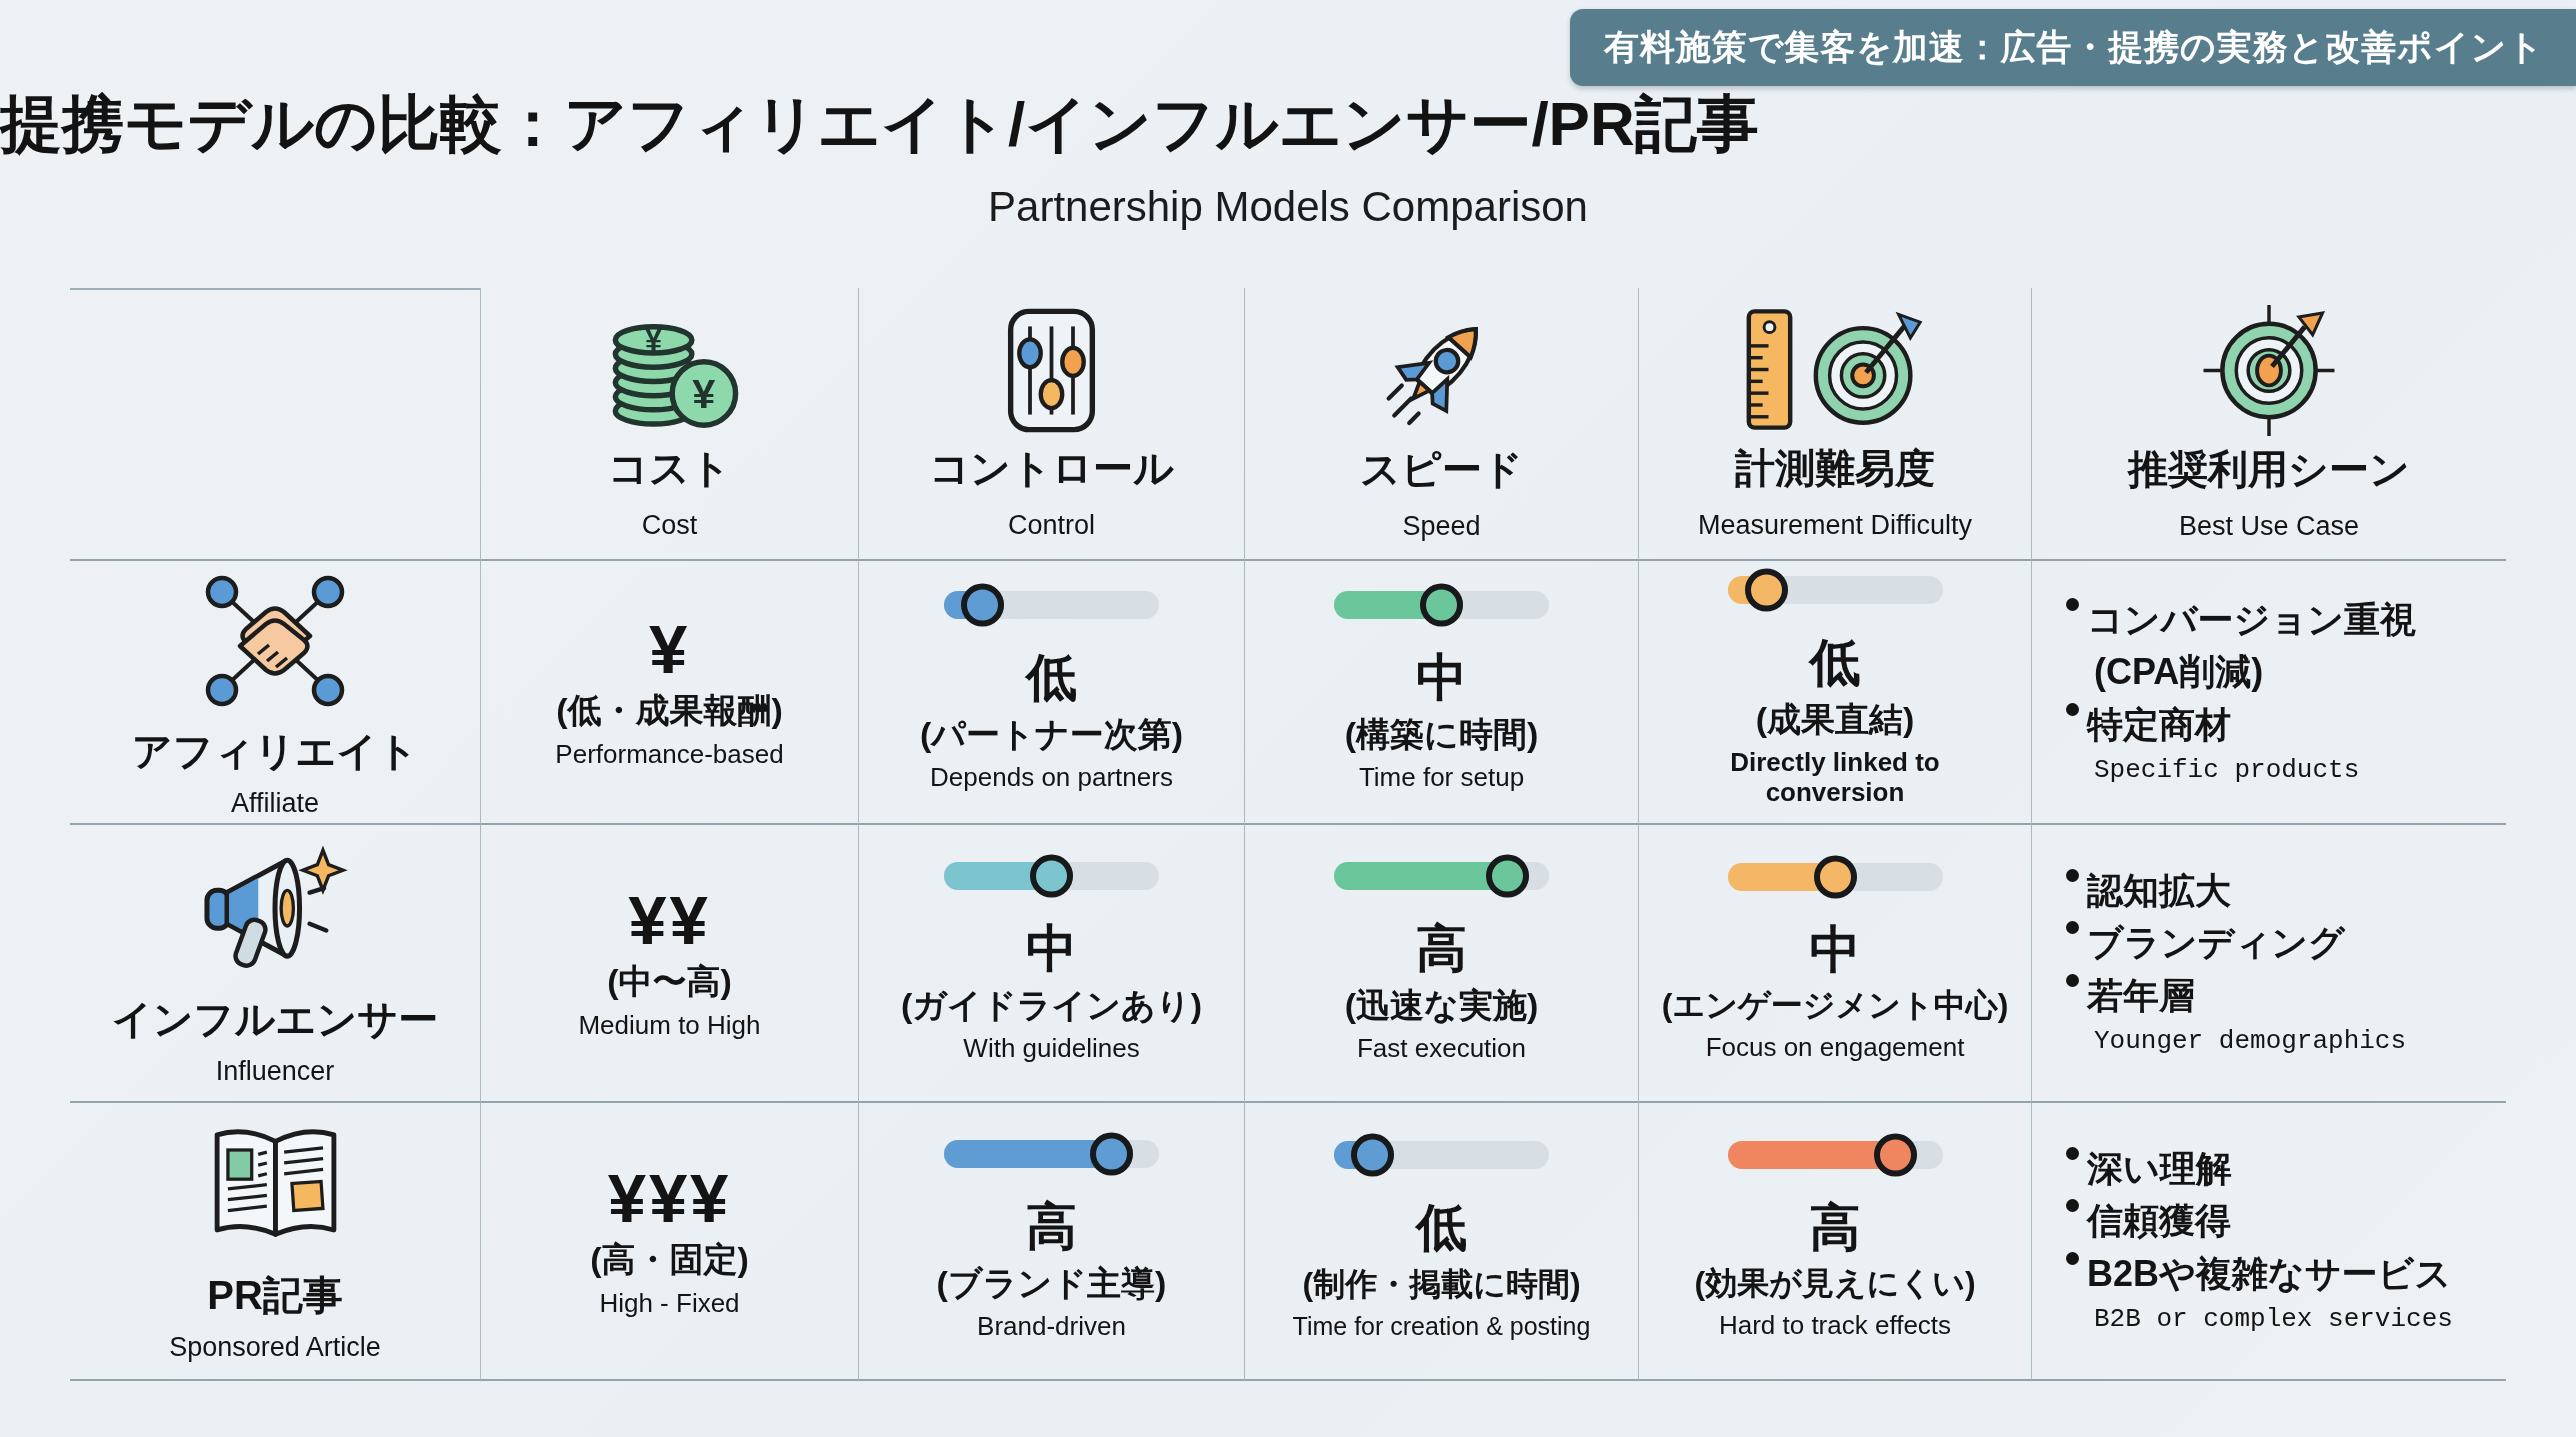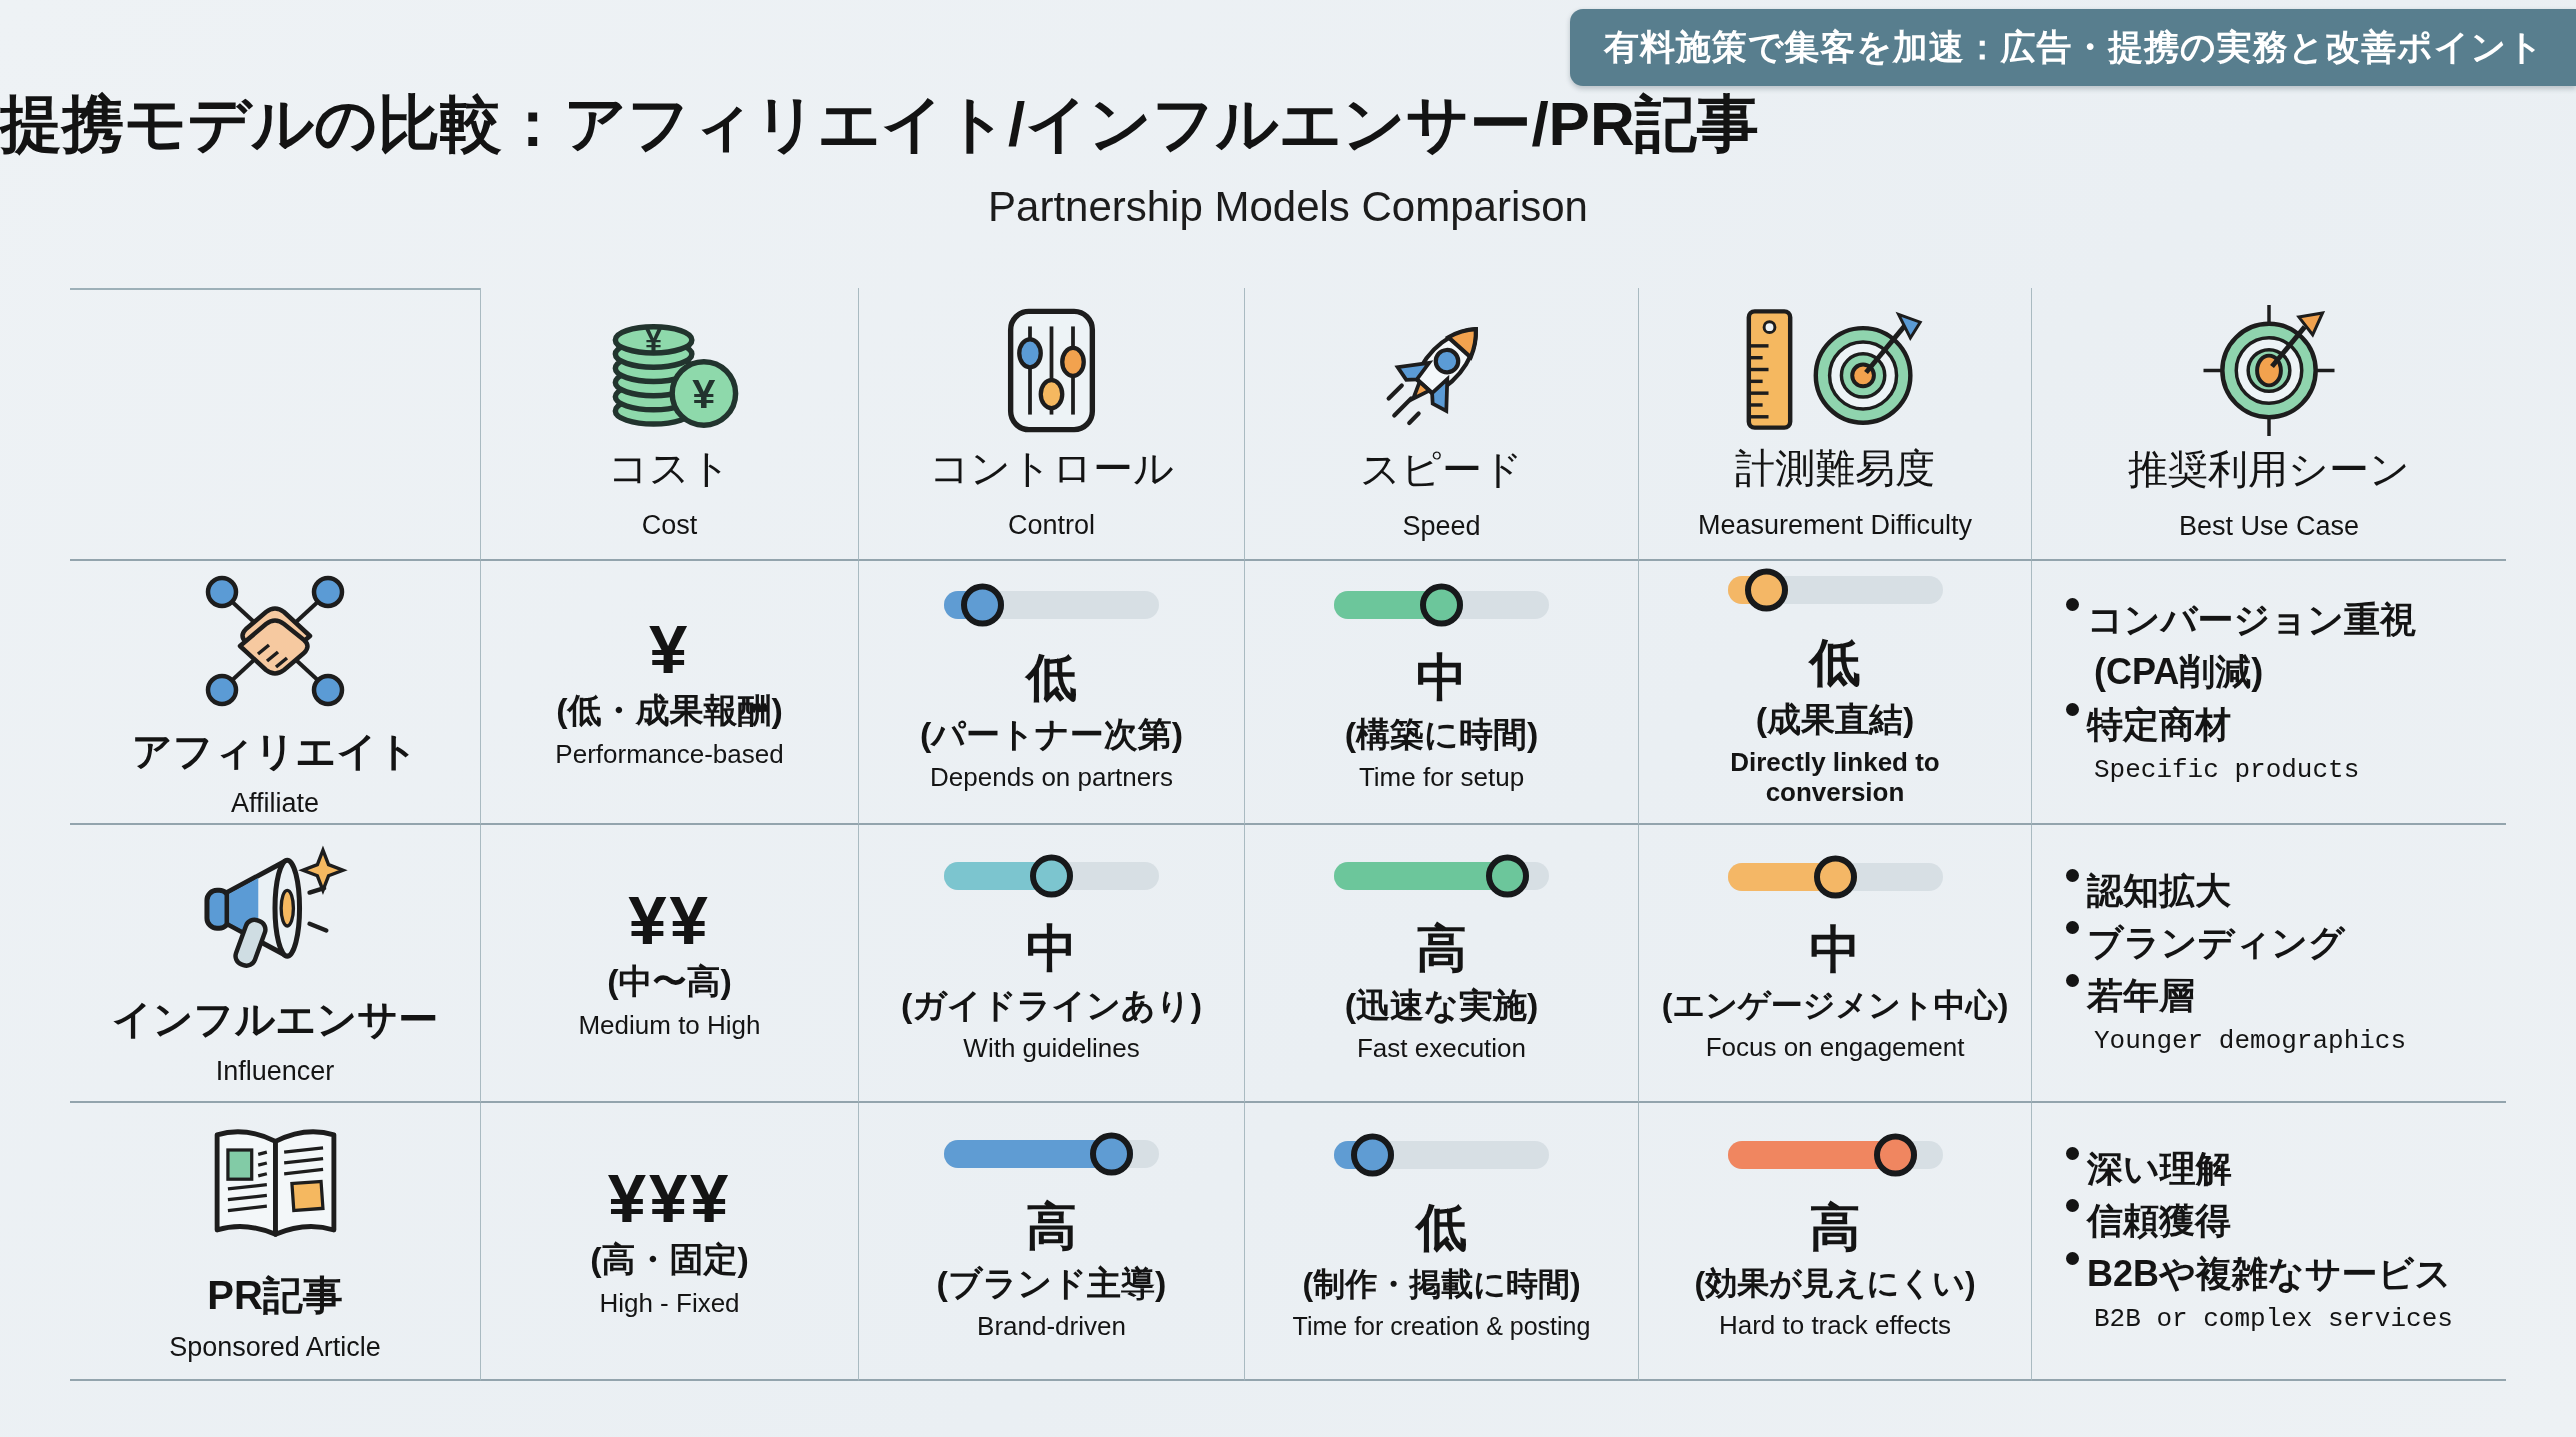--- a/index.html
+++ b/index.html
@@ -33,21 +33,21 @@
     grid-template-rows:273px 264px 278px 278px;
   }
   .cell{
     display:flex;flex-direction:column;align-items:center;justify-content:center;
     text-align:center;position:relative;
   }
   .b-left{border-left:1.9px solid #a9bac1;}
   .b-bottom{border-bottom:2.8px solid #93a4ad;}
   .b-top{border-top:2.8px solid #9db0b8;}
   
-  .hjp{font-size:40px;font-weight:400;margin-top:11.2px;line-height:1.1;}
+  .hjp{font-size:40px;font-weight:700;margin-top:11.2px;line-height:1.1;}
   .hen{font-size:27px;font-weight:400;margin-top:20px;}
   
   .rjp{font-size:40px;font-weight:800;margin-top:13px;line-height:1.1;}
   .ren{font-size:27px;font-weight:400;margin-top:15px;}
   
   .yen{font-size:69px;font-weight:900;letter-spacing:2.8px;line-height:1;}
   .level{font-size:51px;font-weight:800;line-height:1.15;margin-top:13px;}
   .paren{font-size:34px;font-weight:800;line-height:1.15;margin-top:7.5px;white-space:nowrap;}
   .paren.small{font-size:32px;}
   .cen{font-size:26px;font-weight:400;margin-top:9.4px;line-height:1.15;}

